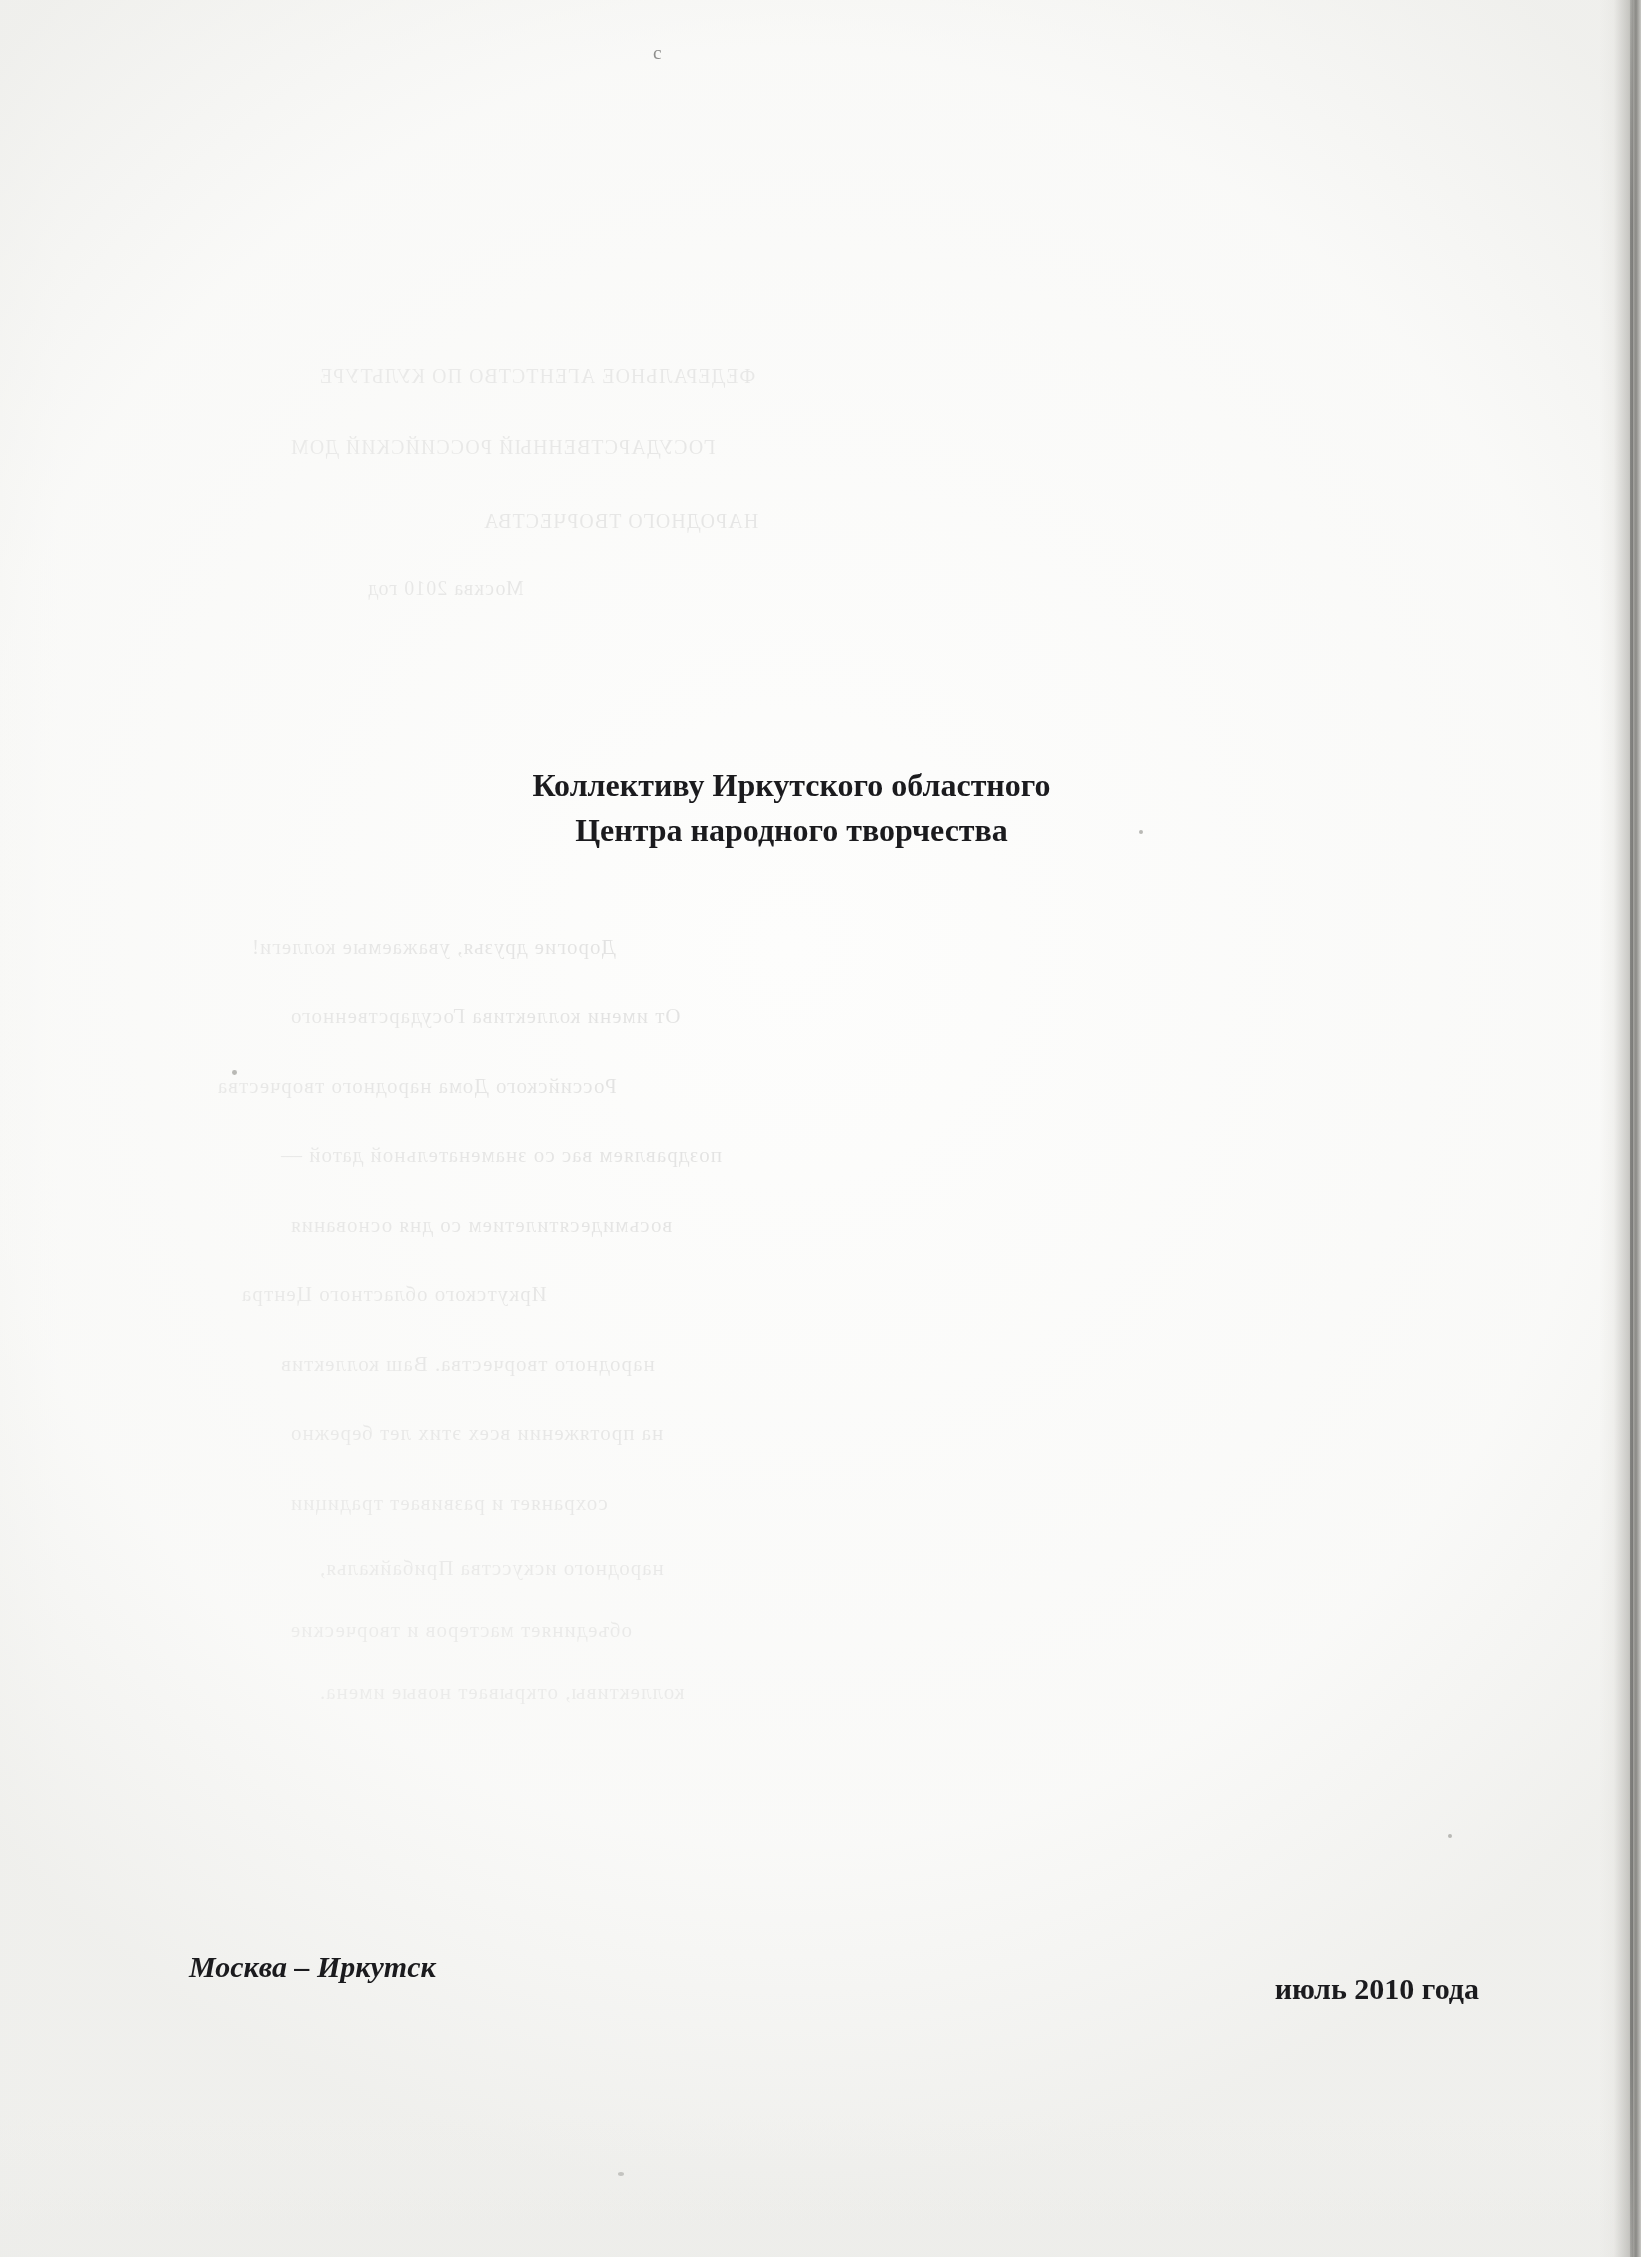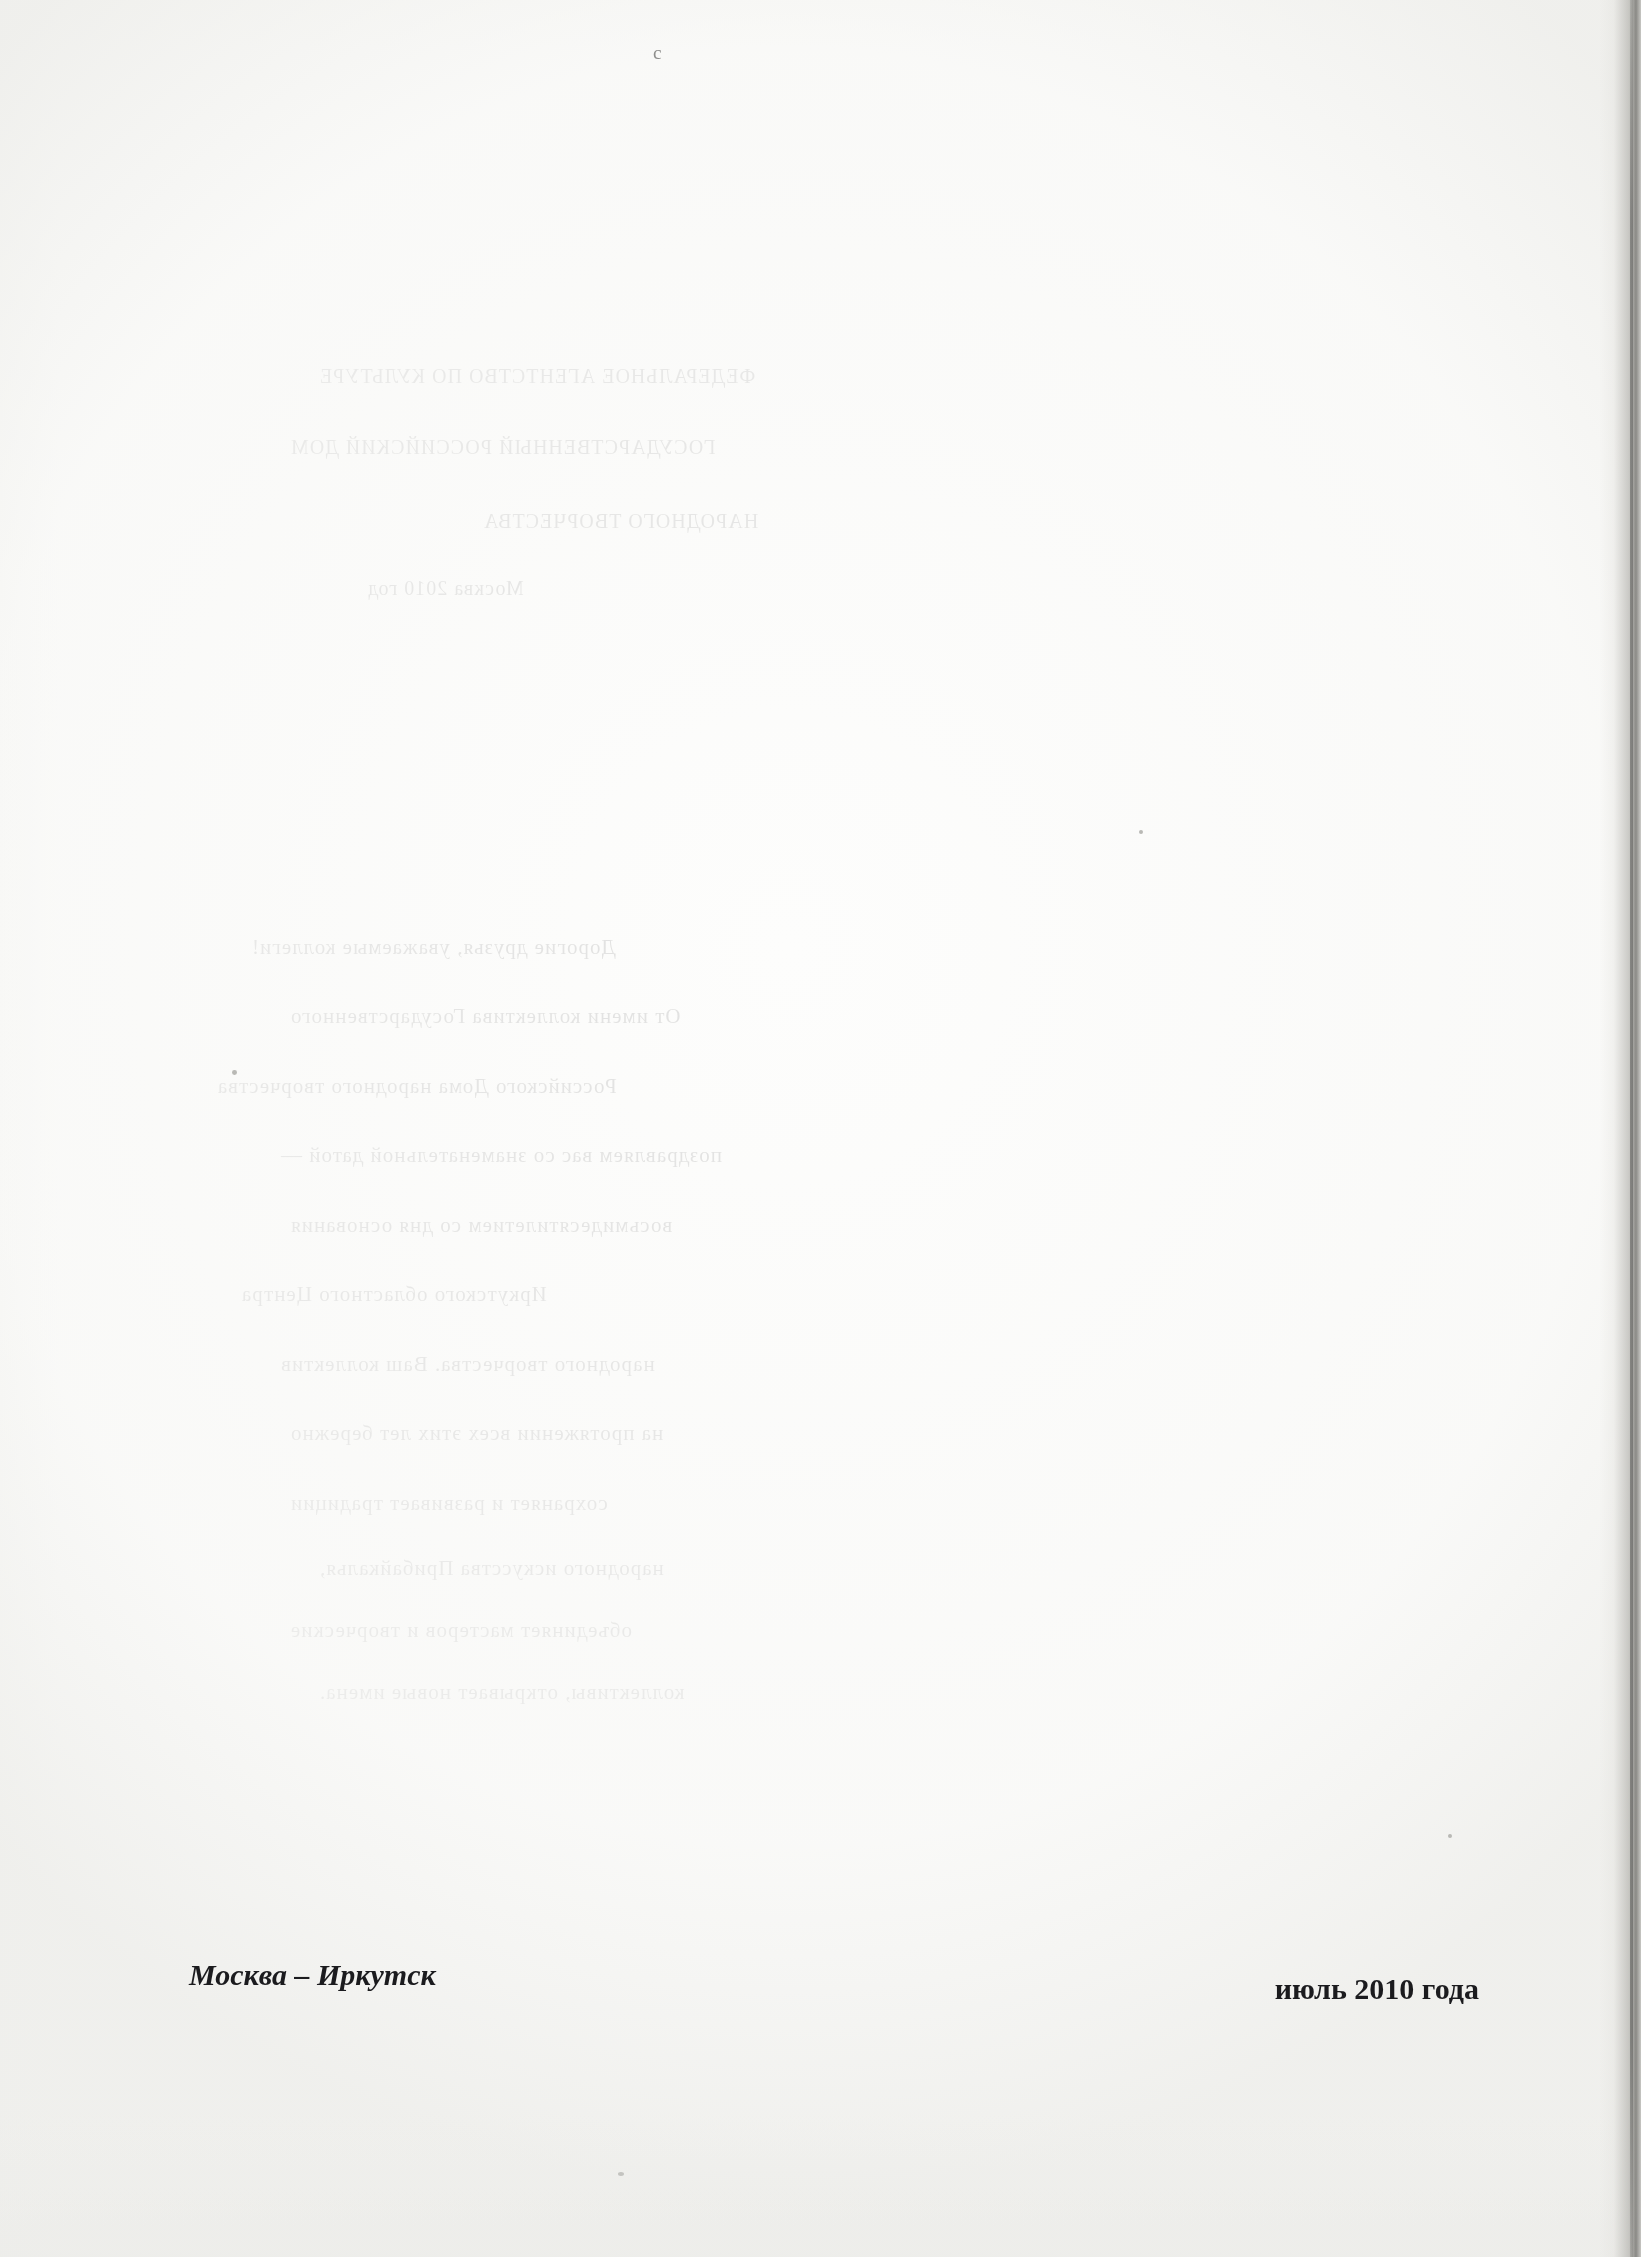--- a/index.html
+++ b/index.html
@@ -115,21 +115,20 @@
     color: #1b1b1e;
   }
   .footer-left {
     position: absolute;
     left: 189px;
     top: 1950px;
     font-size: 30px;
     font-style: italic;
     font-weight: bold;
     color: #1b1b1e;
-    margin-top: 8px;
   }
   .footer-right {
     position: absolute;
     right: 162px;
     top: 1972px;
     font-size: 30px;
     font-weight: bold;
     color: #1b1b1e;
   }
   .stray-mark {
@@ -171,20 +170,24 @@
     <div class="st-block st-body" style="left:290px; top:1618px;">объединяет мастеров и творческие</div>
     <div class="st-block st-body" style="left:319px; top:1680px;">коллективы, открывает новые имена.</div>
   </div>
 
   <div class="scan-shade"></div>
 
   <div class="content">
     <div class="stray-mark">с</div>
 
 
+    <div class="addressee">
+      <div>Коллективу Иркутского областного</div>
+      <div>Центра народного творчества</div>
+    </div>
 
     <div class="footer-left">Москва – Иркутск</div>
     <div class="footer-right">июль 2010 года</div>
   </div>
 
   <div class="speck" style="left:232px; top:1070px; width:4.8px; height:4.8px;"></div>
   <div class="speck" style="left:1139px; top:830px; width:3.9px; height:3.9px;"></div>
   <div class="speck" style="left:618px; top:2172px; width:5.8px; height:3.9px;"></div>
   <div class="speck" style="left:1448px; top:1834px; width:3.9px; height:3.9px;"></div>
 

